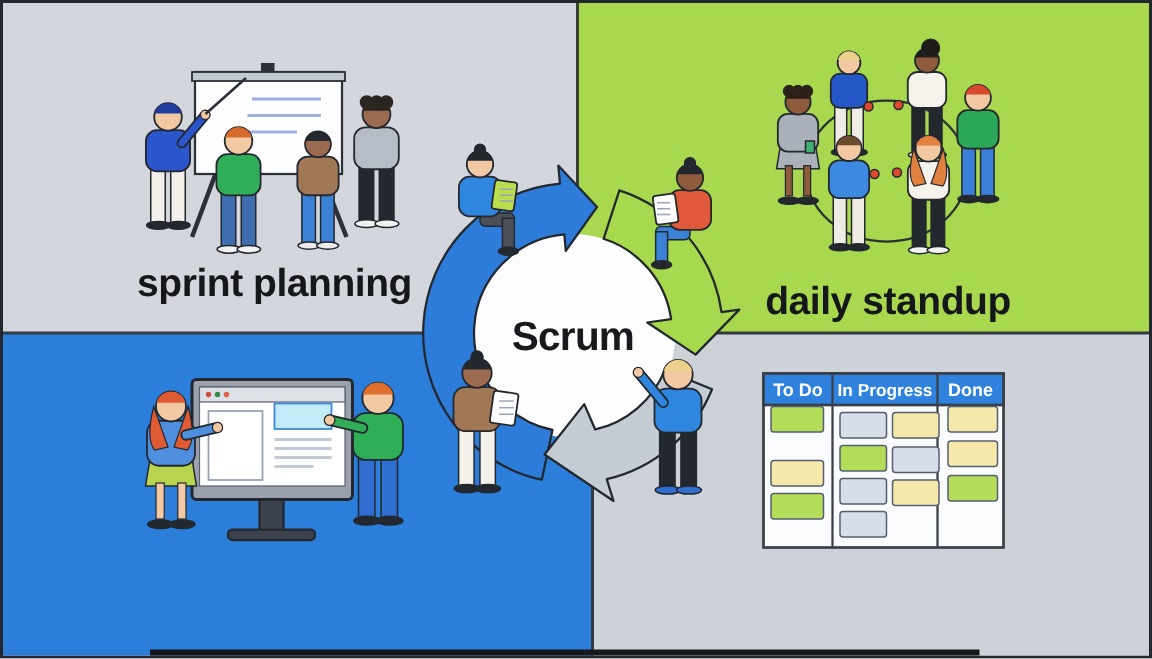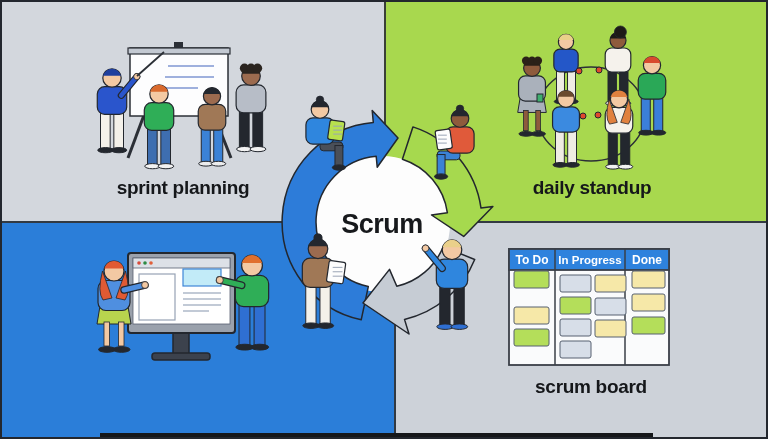--- a/index.html
+++ b/index.html
@@ -13,21 +13,21 @@
   #q-tr{left:383px;top:0;width:385px;height:220px;}
   #q-bl{left:0;top:220px;width:393px;height:219px;}
   #q-br{left:393px;top:220px;width:375px;height:219px;}
   .divider{position:absolute;background:#333a42;}
   #div-v-top{left:382px;top:0;width:2px;height:220px;background:#3a4038;}
   #div-v-bottom{left:392px;top:220px;width:2px;height:219px;}
   #div-h{left:0;top:219px;width:768px;height:2px;}
   #art{position:absolute;left:0;top:0;}
   .caption{
     position:absolute;transform:translateX(-50%);
-    font-weight:700;font-size:19px;line-height:20px;color:#15171a;
+    font-weight:700;font-size:26px;line-height:20px;color:#15171a;
     letter-spacing:-0.3px;white-space:nowrap;
   }
 </style>
 </head>
 <body>
 
 <div id="stage">
 
   <div class="quad" id="q-tl" style="background: rgb(211, 215, 221);"></div>
   <div class="quad" id="q-tr" style="background: rgb(168, 216, 78);"></div>
@@ -304,16 +304,15 @@
       <circle cx="597" cy="68" r="3" fill="#e0492e" stroke="#23272e" stroke-width="1"></circle>
       <circle cx="581" cy="114" r="3" fill="#e0492e" stroke="#23272e" stroke-width="1"></circle>
       <circle cx="596" cy="113" r="3" fill="#e0492e" stroke="#23272e" stroke-width="1"></circle>
       <rect x="535" y="92" width="6" height="8" fill="#3fae6e" stroke="#23272e" stroke-width="1"></rect>
     </g>
 
     <rect x="98" y="431" width="553" height="8" fill="#15171a"></rect>
   </svg>
 
   <div class="caption" style="left:181px;top:176px">sprint planning</div>
-  <div class="caption" style="left:590px;top:176px">daily standup</div>
-  <div class="caption" style="left:589px;top:375px">scrum board</div>
+  <div class="caption" style="left:590px;top:188px">daily standup</div>
 
 </div>
 
 </body></html>

